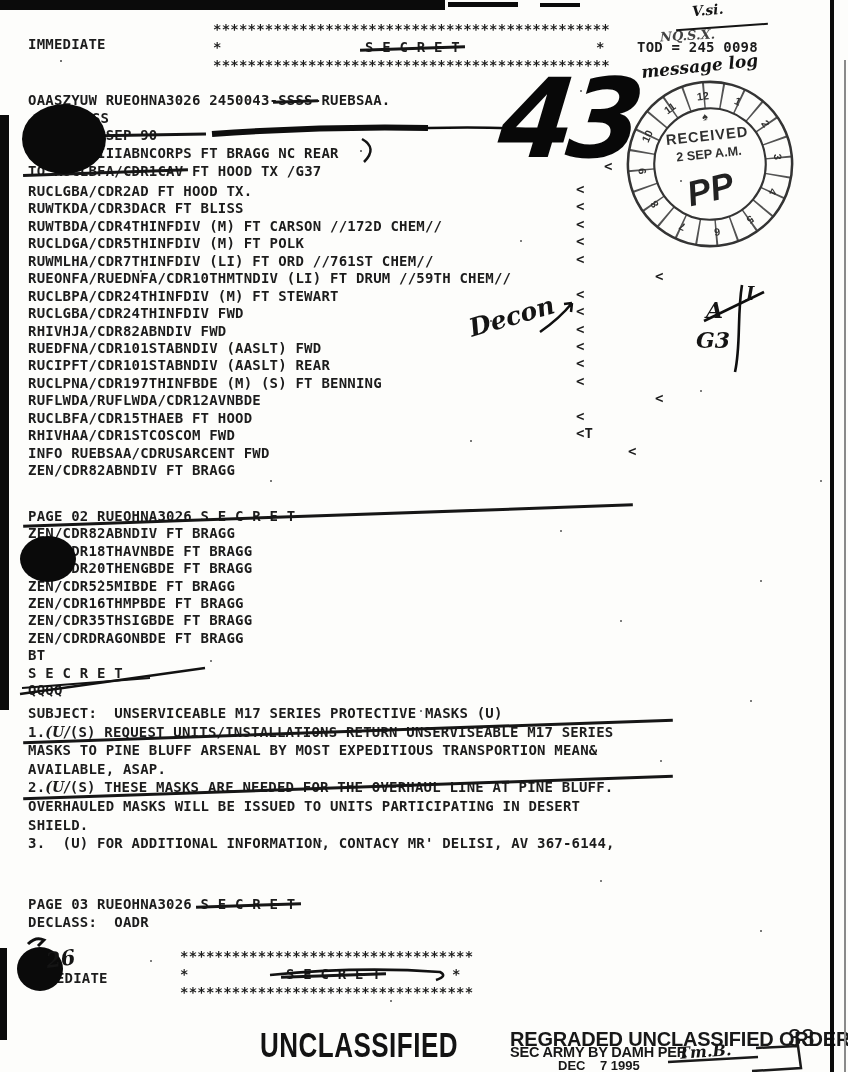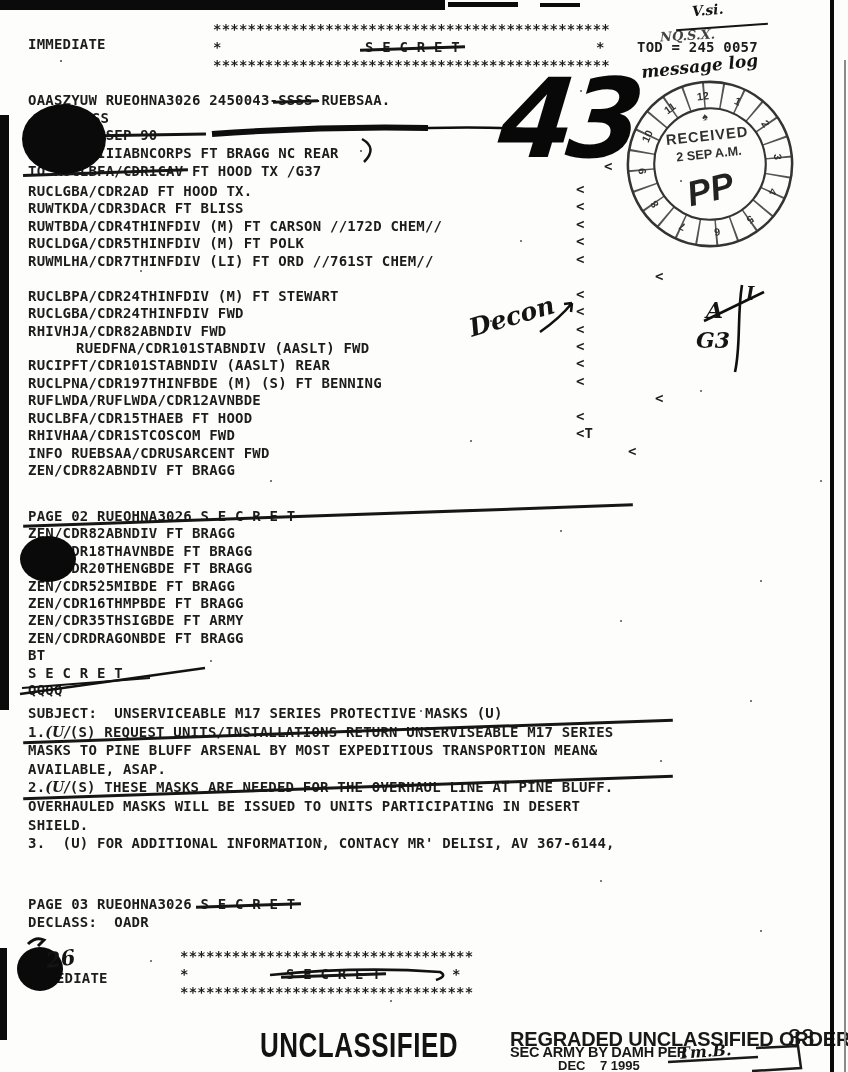--- a/index.html
+++ b/index.html
@@ -56,21 +56,21 @@
   <div class="bar" style="left:830px;top:0;width:4px;height:1072px;"></div>
   <div class="bar" style="left:844px;top:60px;width:2px;height:1012px;background:#8a8a8a;"></div>
   <div class="speck" style="left:60px;top:60px;"></div>
 
   <div class="t" style="left:28px;top:36px;">IMMEDIATE</div>
   <div class="t" style="left:213px;top:21px;">**********************************************</div>
   <div class="t" style="left:213px;top:39px;">*</div>
   <div class="t" style="left:365px;top:39px;"><span class="strk">S E C R E T</span></div>
   <div class="t" style="left:596px;top:39px;">*</div>
   <div class="t" style="left:213px;top:57px;">**********************************************</div>
-  <div class="t" style="left:637px;top:39px;">TOD = 245 0057</div>
+  <div class="t" style="left:637px;top:39px;">TOD = 245 0098</div>
 
   <div class="hand" style="left:692px;top:2px;font-size:14px;transform:rotate(-5deg);">V.si.</div>
   <div class="line" style="left:676px;top:26px;width:92px;height:2px;transform:rotate(-4deg);"></div>
   <div class="hand" style="left:660px;top:28px;font-size:13px;transform:rotate(-3deg);opacity:.8;">NQ.S.X.</div>
   <div class="hand" style="left:641px;top:56px;font-size:17px;transform:rotate(-6deg);">message log</div>
 
   <div class="t" style="left:28px;top:92px;"><span>OAASZYUW RUEOHNA3026 2450043-</span><span class="strk">SSSS</span><span>-RUEBSAA.</span></div>
   <div class="t" style="left:66px;top:110px;">SSSSS</div>
   <div class="t" style="left:28px;top:127px;">O  1930Z SEP 90</div>
   <div class="line" style="left:24px;top:134px;width:182px;height:3px;transform:rotate(-1deg);z-index:4;"></div>
@@ -102,25 +102,25 @@
   <div class="hand" style="left:706px;top:297px;font-size:22px;">A</div>
   <div class="hand" style="left:746px;top:283px;font-size:18px;">I</div>
   <div class="hand" style="left:696px;top:327px;font-size:22px;">G3</div>
 
   <div style="position:absolute;left:28px;top:181px;width:700px;">
     <div class="rrow"><span class="t" style="position:static;">RUCLGBA/CDR2AD FT HOOD TX.</span><span class="mk mk-a">&lt;</span></div>
     <div class="rrow"><span class="t" style="position:static;">RUWTKDA/CDR3DACR FT BLISS</span><span class="mk mk-a">&lt;</span></div>
     <div class="rrow"><span class="t" style="position:static;text-align:right;">RUWTBDA/CDR4THINFDIV (M) FT CARSON //172D CHEM//</span><span class="mk mk-a">&lt;</span></div>
     <div class="rrow"><span class="t" style="position:static;">RUCLDGA/CDR5THINFDIV (M) FT POLK</span><span class="mk mk-a">&lt;</span></div>
     <div class="rrow"><span class="t" style="position:static;">RUWMLHA/CDR7THINFDIV (LI) FT ORD //761ST CHEM//</span><span class="mk mk-a">&lt;</span></div>
-    <div class="rrow"><span class="mk mk-b">&lt;</span></div>
+    <div class="rrow"><span class="t" style="position:static;">RUEONFA/RUEDNFA/CDR10THMTNDIV (LI) FT DRUM //59TH CHEM//</span><span class="mk mk-b">&lt;</span></div>
     <div class="rrow"><span class="t" style="position:static;">RUCLBPA/CDR24THINFDIV (M) FT STEWART</span><span class="mk mk-a">&lt;</span></div>
     <div class="rrow"><span class="t" style="position:static;">RUCLGBA/CDR24THINFDIV FWD</span><span class="mk mk-a">&lt;</span></div>
     <div class="rrow"><span class="t" style="position:static;">RHIVHJA/CDR82ABNDIV FWD</span><span class="mk mk-a">&lt;</span></div>
-    <div class="rrow"><span class="t" style="position:static;margin-left:48px;">RUEDFNA/CDR101STABNDIV (AASLT) FWD</span><span class="mk mk-a">&lt;</span></div>
+    <div class="rrow"><span class="t" style="position:static;">RUEDFNA/CDR101STABNDIV (AASLT) FWD</span><span class="mk mk-a">&lt;</span></div>
     <div class="rrow"><span class="t" style="position:static;">RUCIPFT/CDR101STABNDIV (AASLT) REAR</span><span class="mk mk-a">&lt;</span></div>
     <div class="rrow"><span class="t" style="position:static;">RUCLPNA/CDR197THINFBDE (M) (S) FT BENNING</span><span class="mk mk-a">&lt;</span></div>
     <div class="rrow"><span class="t" style="position:static;">RUFLWDA/RUFLWDA/CDR12AVNBDE</span><span class="mk mk-b">&lt;</span></div>
     <div class="rrow"><span class="t" style="position:static;">RUCLBFA/CDR15THAEB FT HOOD</span><span class="mk mk-a">&lt;</span></div>
     <div class="rrow"><span class="t" style="position:static;">RHIVHAA/CDR1STCOSCOM FWD</span><span class="mk mk-a">&lt;T</span></div>
     <div class="rrow"><span class="t" style="position:static;">INFO RUEBSAA/CDRUSARCENT FWD</span><span class="mk mk-c">&lt;</span></div>
     <div class="rrow"><span class="t" style="position:static;">ZEN/CDR82ABNDIV FT BRAGG</span></div>
   </div>
 
   <div class="hand" style="left:468px;top:302px;font-size:25px;transform:rotate(-16deg);z-index:4;">Decon</div>
@@ -154,21 +154,21 @@
     </svg>
   </div>
 
   <div style="position:absolute;left:28px;top:506px;width:600px;">
     <div class="p2row"><span class="t" style="position:static;">PAGE 02 RUEOHNA3026 </span><span class="t strk" style="position:static;">S E C R E T</span></div>
     <div class="p2row"><span class="t" style="position:static;">ZEN/CDR82ABNDIV FT BRAGG</span></div>
     <div class="p2row"><span class="t" style="position:static;">ZEN/CDR18THAVNBDE FT BRAGG</span></div>
     <div class="p2row"><span class="t" style="position:static;">ZEN/CDR20THENGBDE FT BRAGG</span></div>
     <div class="p2row"><span class="t" style="position:static;">ZEN/CDR525MIBDE FT BRAGG</span></div>
     <div class="p2row"><span class="t" style="position:static;">ZEN/CDR16THMPBDE FT BRAGG</span></div>
-    <div class="p2row"><span class="t" style="position:static;">ZEN/CDR35THSIGBDE FT ARMY</span></div>
+    <div class="p2row"><span class="t" style="position:static;">ZEN/CDR35THSIGBDE FT BRAGG</span></div>
     <div class="p2row"><span class="t" style="position:static;">ZEN/CDRDRAGONBDE FT BRAGG</span></div>
     <div class="p2row"><span class="t" style="position:static;">BT</span></div>
     <div class="p2row"><span class="t" style="position:static;">S E C R E T</span></div>
     <div class="p2row"><span class="t" style="position:static;">QQQQ</span></div>
   </div>
 
   <div style="position:absolute;left:28px;top:703px;width:640px;">
     <div class="brow"><span class="t" style="position:static;text-align:center;">SUBJECT:  UNSERVICEABLE M17 SERIES PROTECTIVE MASKS (U)</span></div>
     <div class="brow"><span class="t" style="position:static;">1.</span><span class="t hand-inline" style="position:static;">(U/</span><span class="t strk" style="position:static;">(S)</span><span class="t" style="position:static;"> REQUEST UNITS/INSTALLATIONS RETURN UNSERVISEABLE M17 SERIES</span></div>
     <div class="brow"><span class="t" style="position:static;">MASKS TO PINE BLUFF ARSENAL BY MOST EXPEDITIOUS TRANSPORTION MEAN&amp;</span></div>

